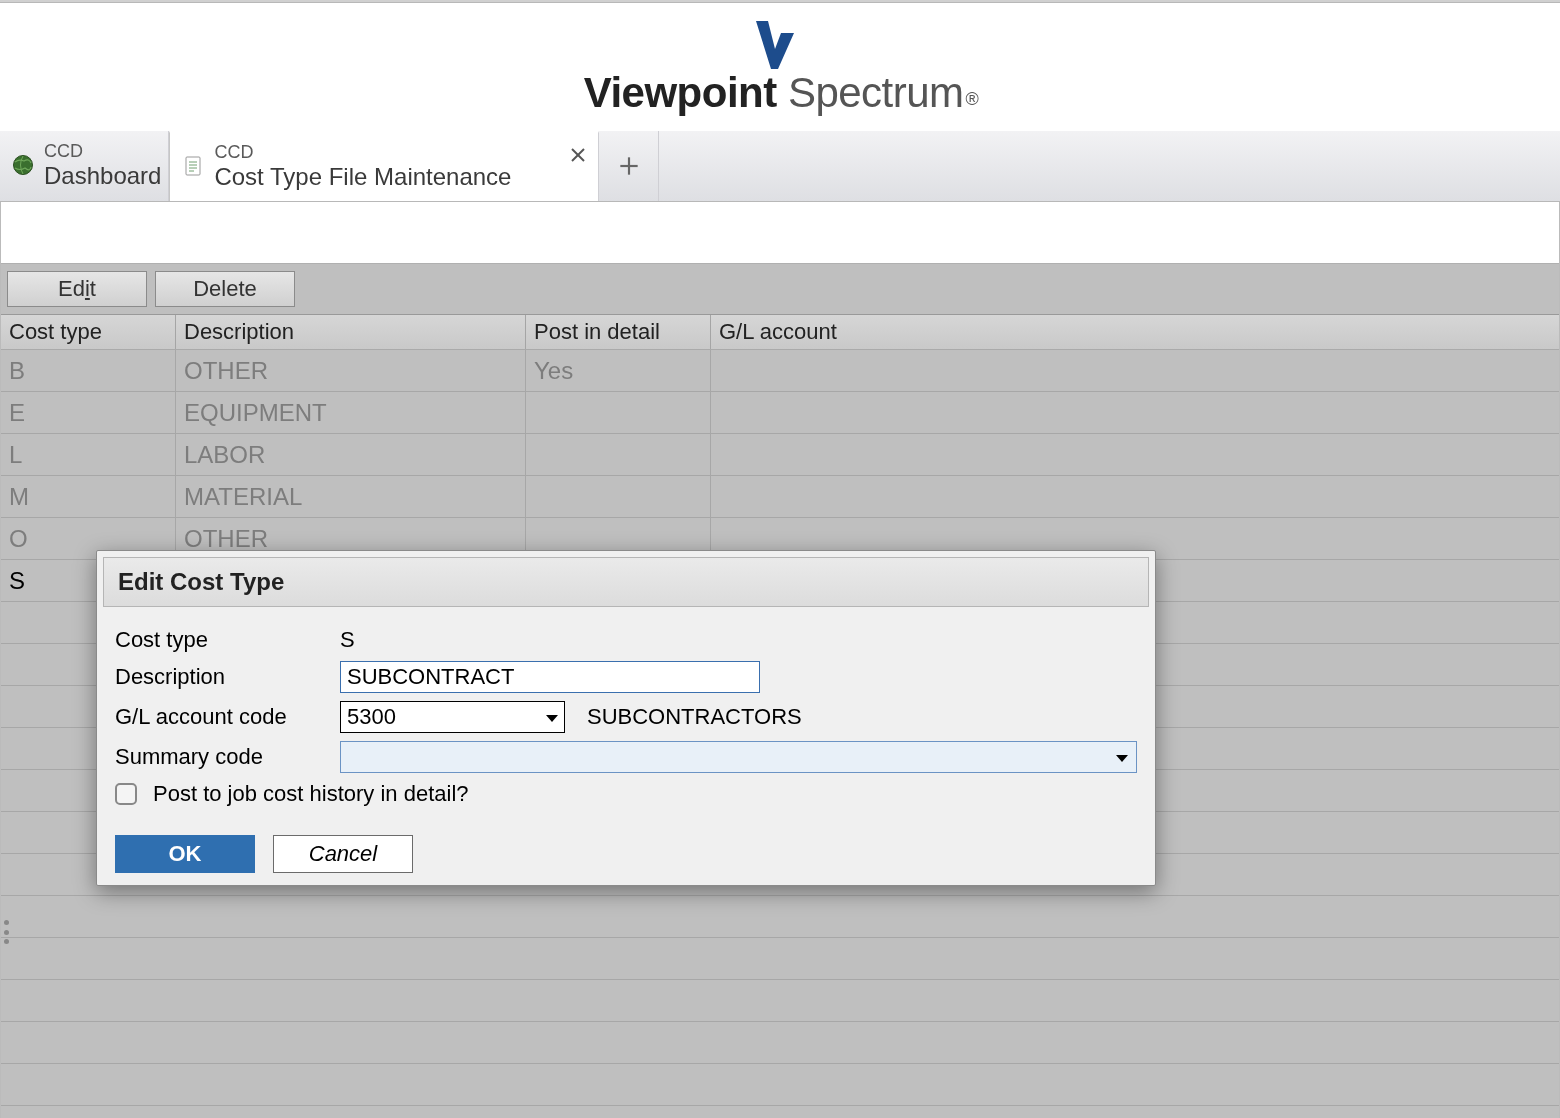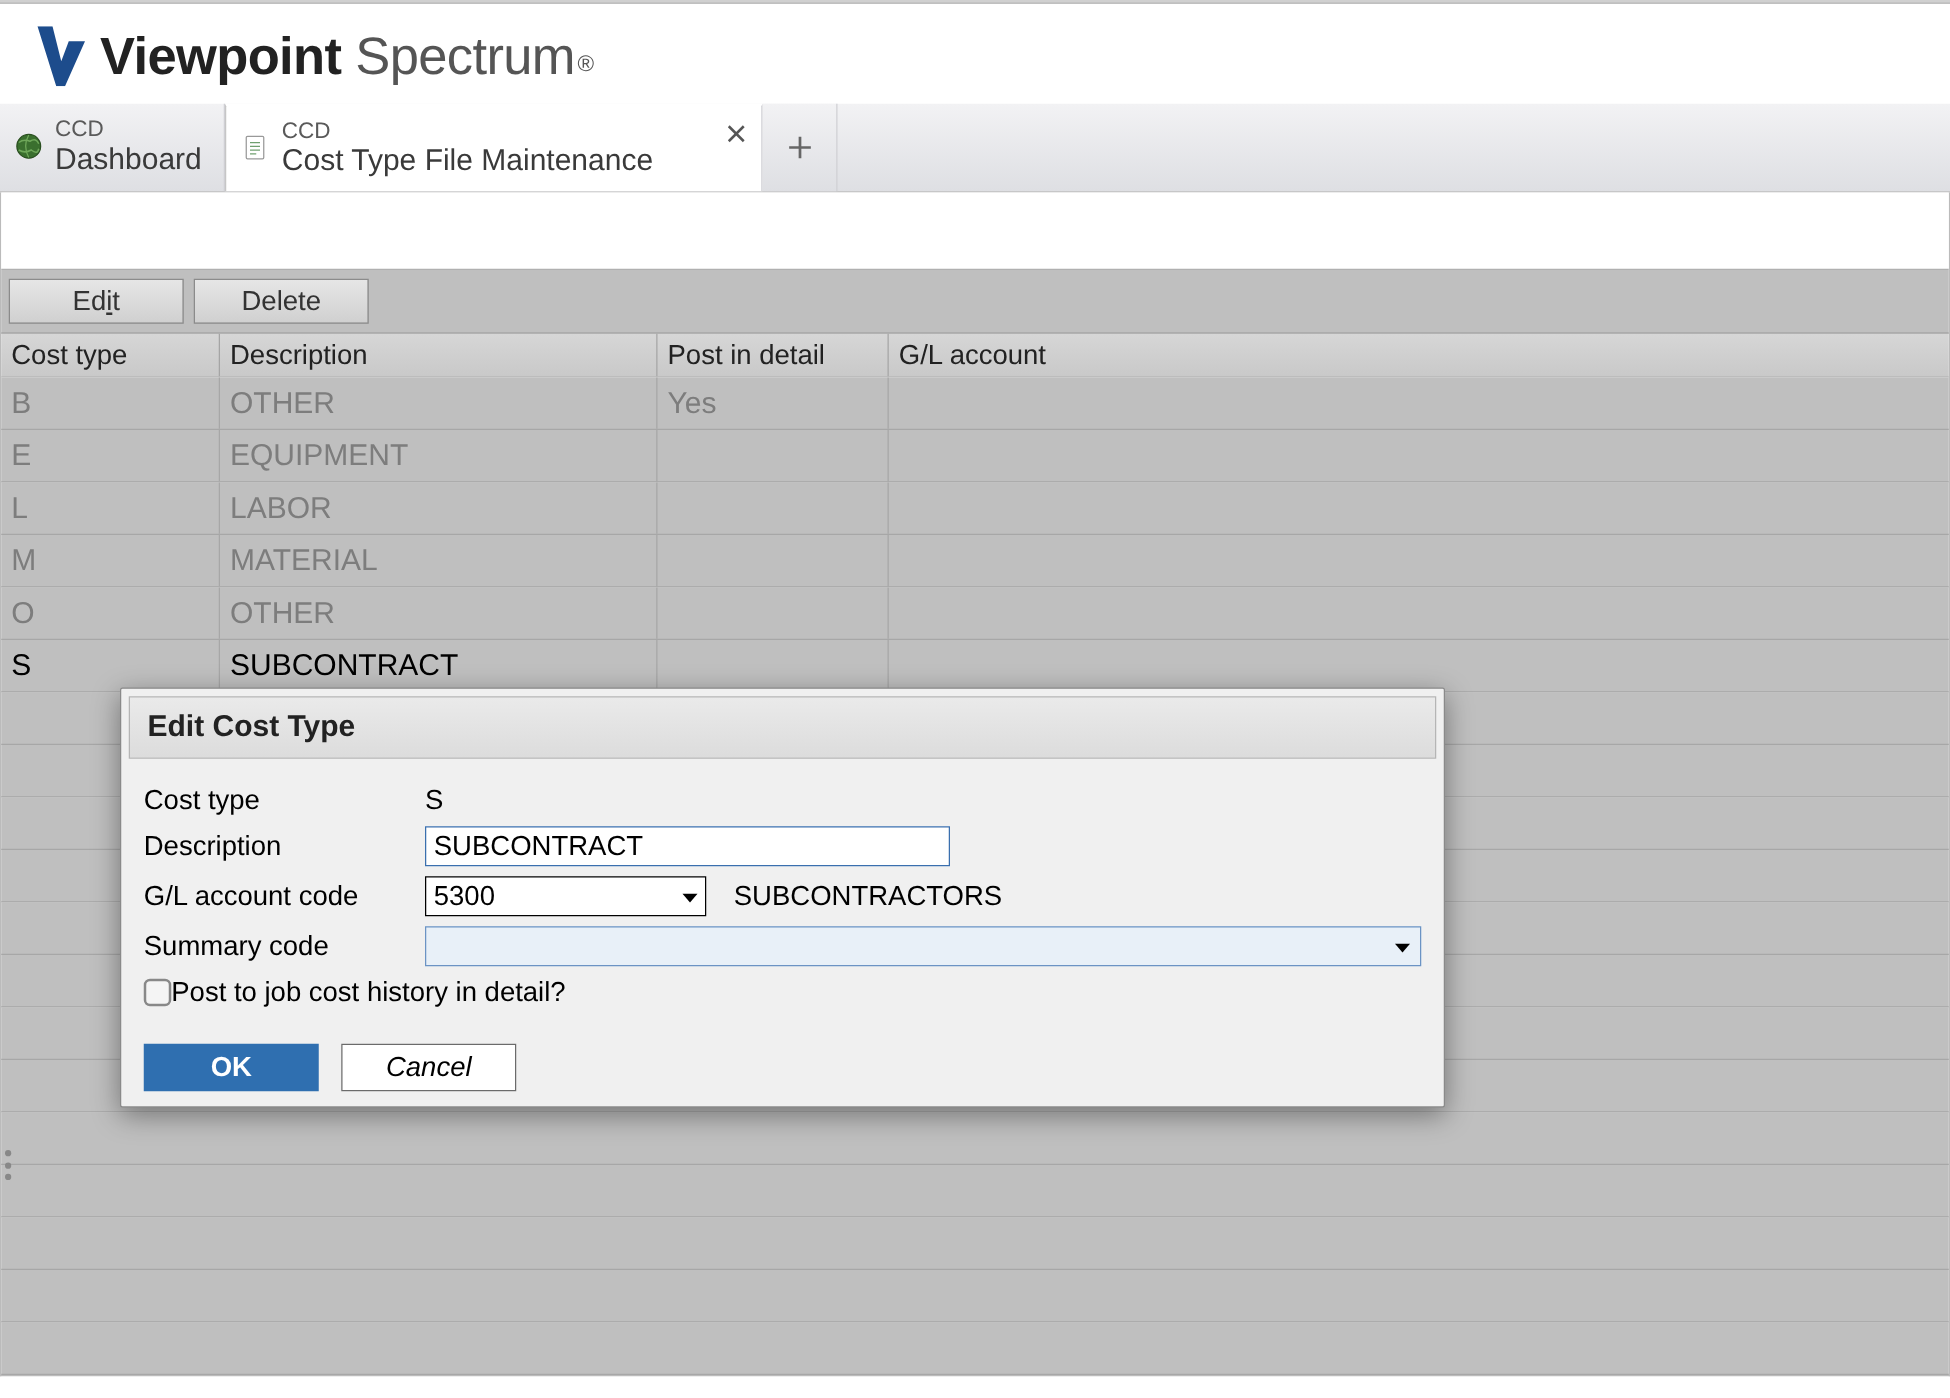--- a/index.html
+++ b/index.html
@@ -6,34 +6,34 @@
 body {
   font-family: -apple-system, BlinkMacSystemFont, "Segoe UI", Arial, sans-serif;
   background: #fff;
   color: #000;
   width: 1560px;
   height: 1118px;
   overflow: hidden;
 }
 .top-border { height: 3px; background: #d0d0d0; border-bottom: 1px solid #b8b8b8;}
 .logo-row {
-  display: flex; align-items: center; padding: 18px 28px 14px 28px;
+  display: flex; align-items: center; padding: 18px 28px 14px 28px; flex-direction: column;
 }
 .logo-mark {
   width: 40px; height: 48px; margin-right: 12px;
 }
 .logo-text { font-size: 42px; color: #222; letter-spacing: -0.5px;}
 .logo-text .bold { font-weight: 700; }
 .logo-text .light { font-weight: 300; color: #555;}
 .logo-text .dot { font-size: 18px; position: relative; top: -2px; left: 2px;}
 .tab-row {
   display: flex; align-items: stretch; border-bottom: 1px solid #b8b8b8; background: linear-gradient(#f2f2f4,#dedfe3);
 }
 .tab {
-  display: flex; align-items: center; padding: 8px 18px 10px 12px; border-right: 1px solid #cfcfd4; position: relative; cursor: pointer;
+  display: flex; align-items: center; padding: 8px 7px 10px 12px; border-right: 1px solid #cfcfd4; position: relative; cursor: pointer;
   border-top: 0; min-height: 70px;
 }
 .tab.active {
   background: #fff; border-top: 2px solid #fff;
   border-left: 1px solid #c6c6c6;
 }
 .tab-icon { width: 22px; height: 22px; margin-right: 10px; flex-shrink: 0;}
 .tab-texts { display: flex; flex-direction: column; line-height: 1.15;}
 .tab-sub { font-size: 18px; color: #5a5a5a;}
 .tab-main { font-size: 24px; color: #3a3a3a;}
@@ -85,21 +85,21 @@
 .desc-input { width: 420px; }
 .gl-input-wrap { position:relative; width:225px; display:inline-flex; align-items:center;}
 .gl-input { width:225px; font-size:22px; padding:2px 26px 2px 6px; border:1px solid #000; background:#fff;}
 .gl-caret, .sum-caret { position:absolute; right:6px; pointer-events:none; }
 .caret-svg { width:14px; height:10px; }
 .gl-desc { margin-left:22px; color:#000;}
 .summary-row .form-value { flex:1; }
 .summary-input-wrap { position:relative; width:100%; display:flex; align-items:center;}
 .summary-input { width:100%; font-size:22px; padding:2px 26px 2px 6px; border:1px solid #6b93c4; background:#e8f0f8;}
 .summary-caret { position:absolute; right:8px; pointer-events:none;}
-.checkbox-row { display:flex; align-items:center; margin:6px 0 22px 0;}
+.checkbox-row { display:flex; align-items:center; gap:16px; margin:6px 0 22px 0;}
 .chk {
   width:22px; height:22px; border:2px solid #888; border-radius:5px; background:#f4f4f4; cursor:pointer;
 }
 .dialog-footer { display:flex; gap:18px; padding-top:6px;}
 .ok-btn { background:#2f6fb0; color:#fff; font-weight:700; border:none; font-size:22px; width:140px; padding:5px 0; cursor:pointer;}
 .cancel-btn { background:#fff; color:#000; border:1px solid #6b6b6b; font-size:22px; width:140px; padding:5px 0; cursor:pointer;font-style:italic;}
 .side-grip {
   position:absolute; left:4px; top:920px; width:10px; height:24px; display:flex; flex-direction:column; justify-content:space-between;
 }
 .side-grip span{ width:5px;height:5px;background:#888;border-radius:50%;}

